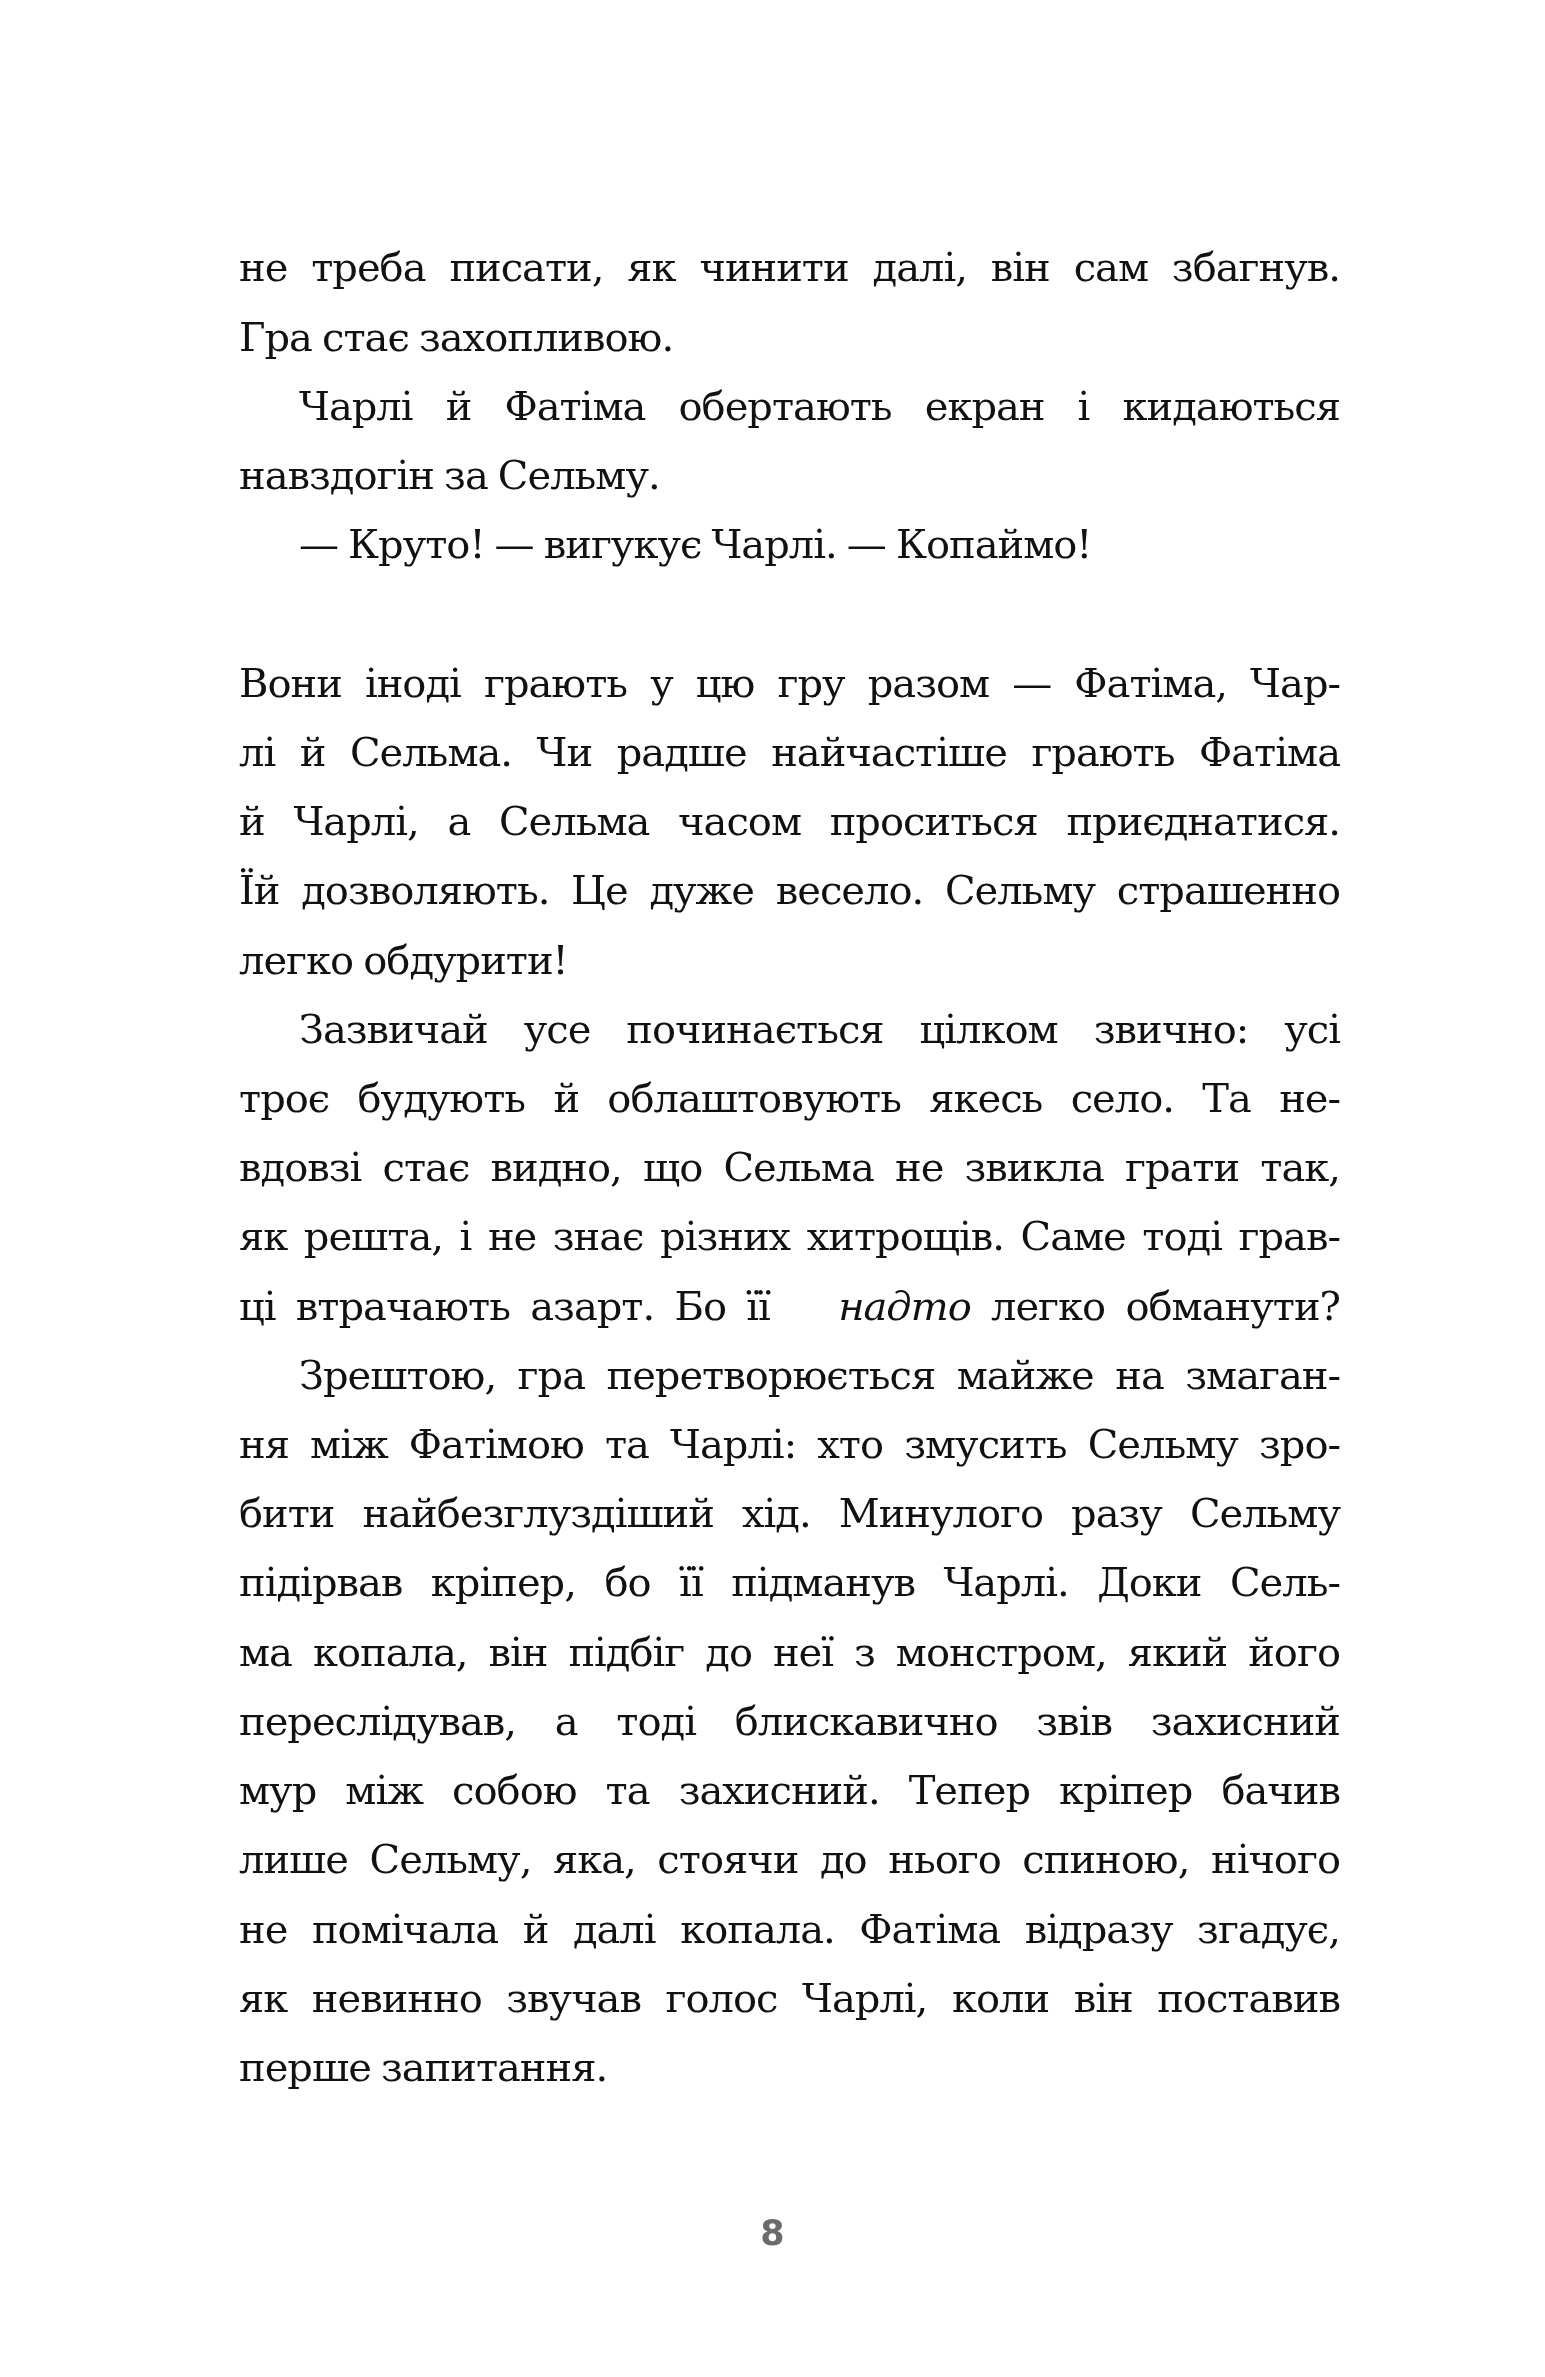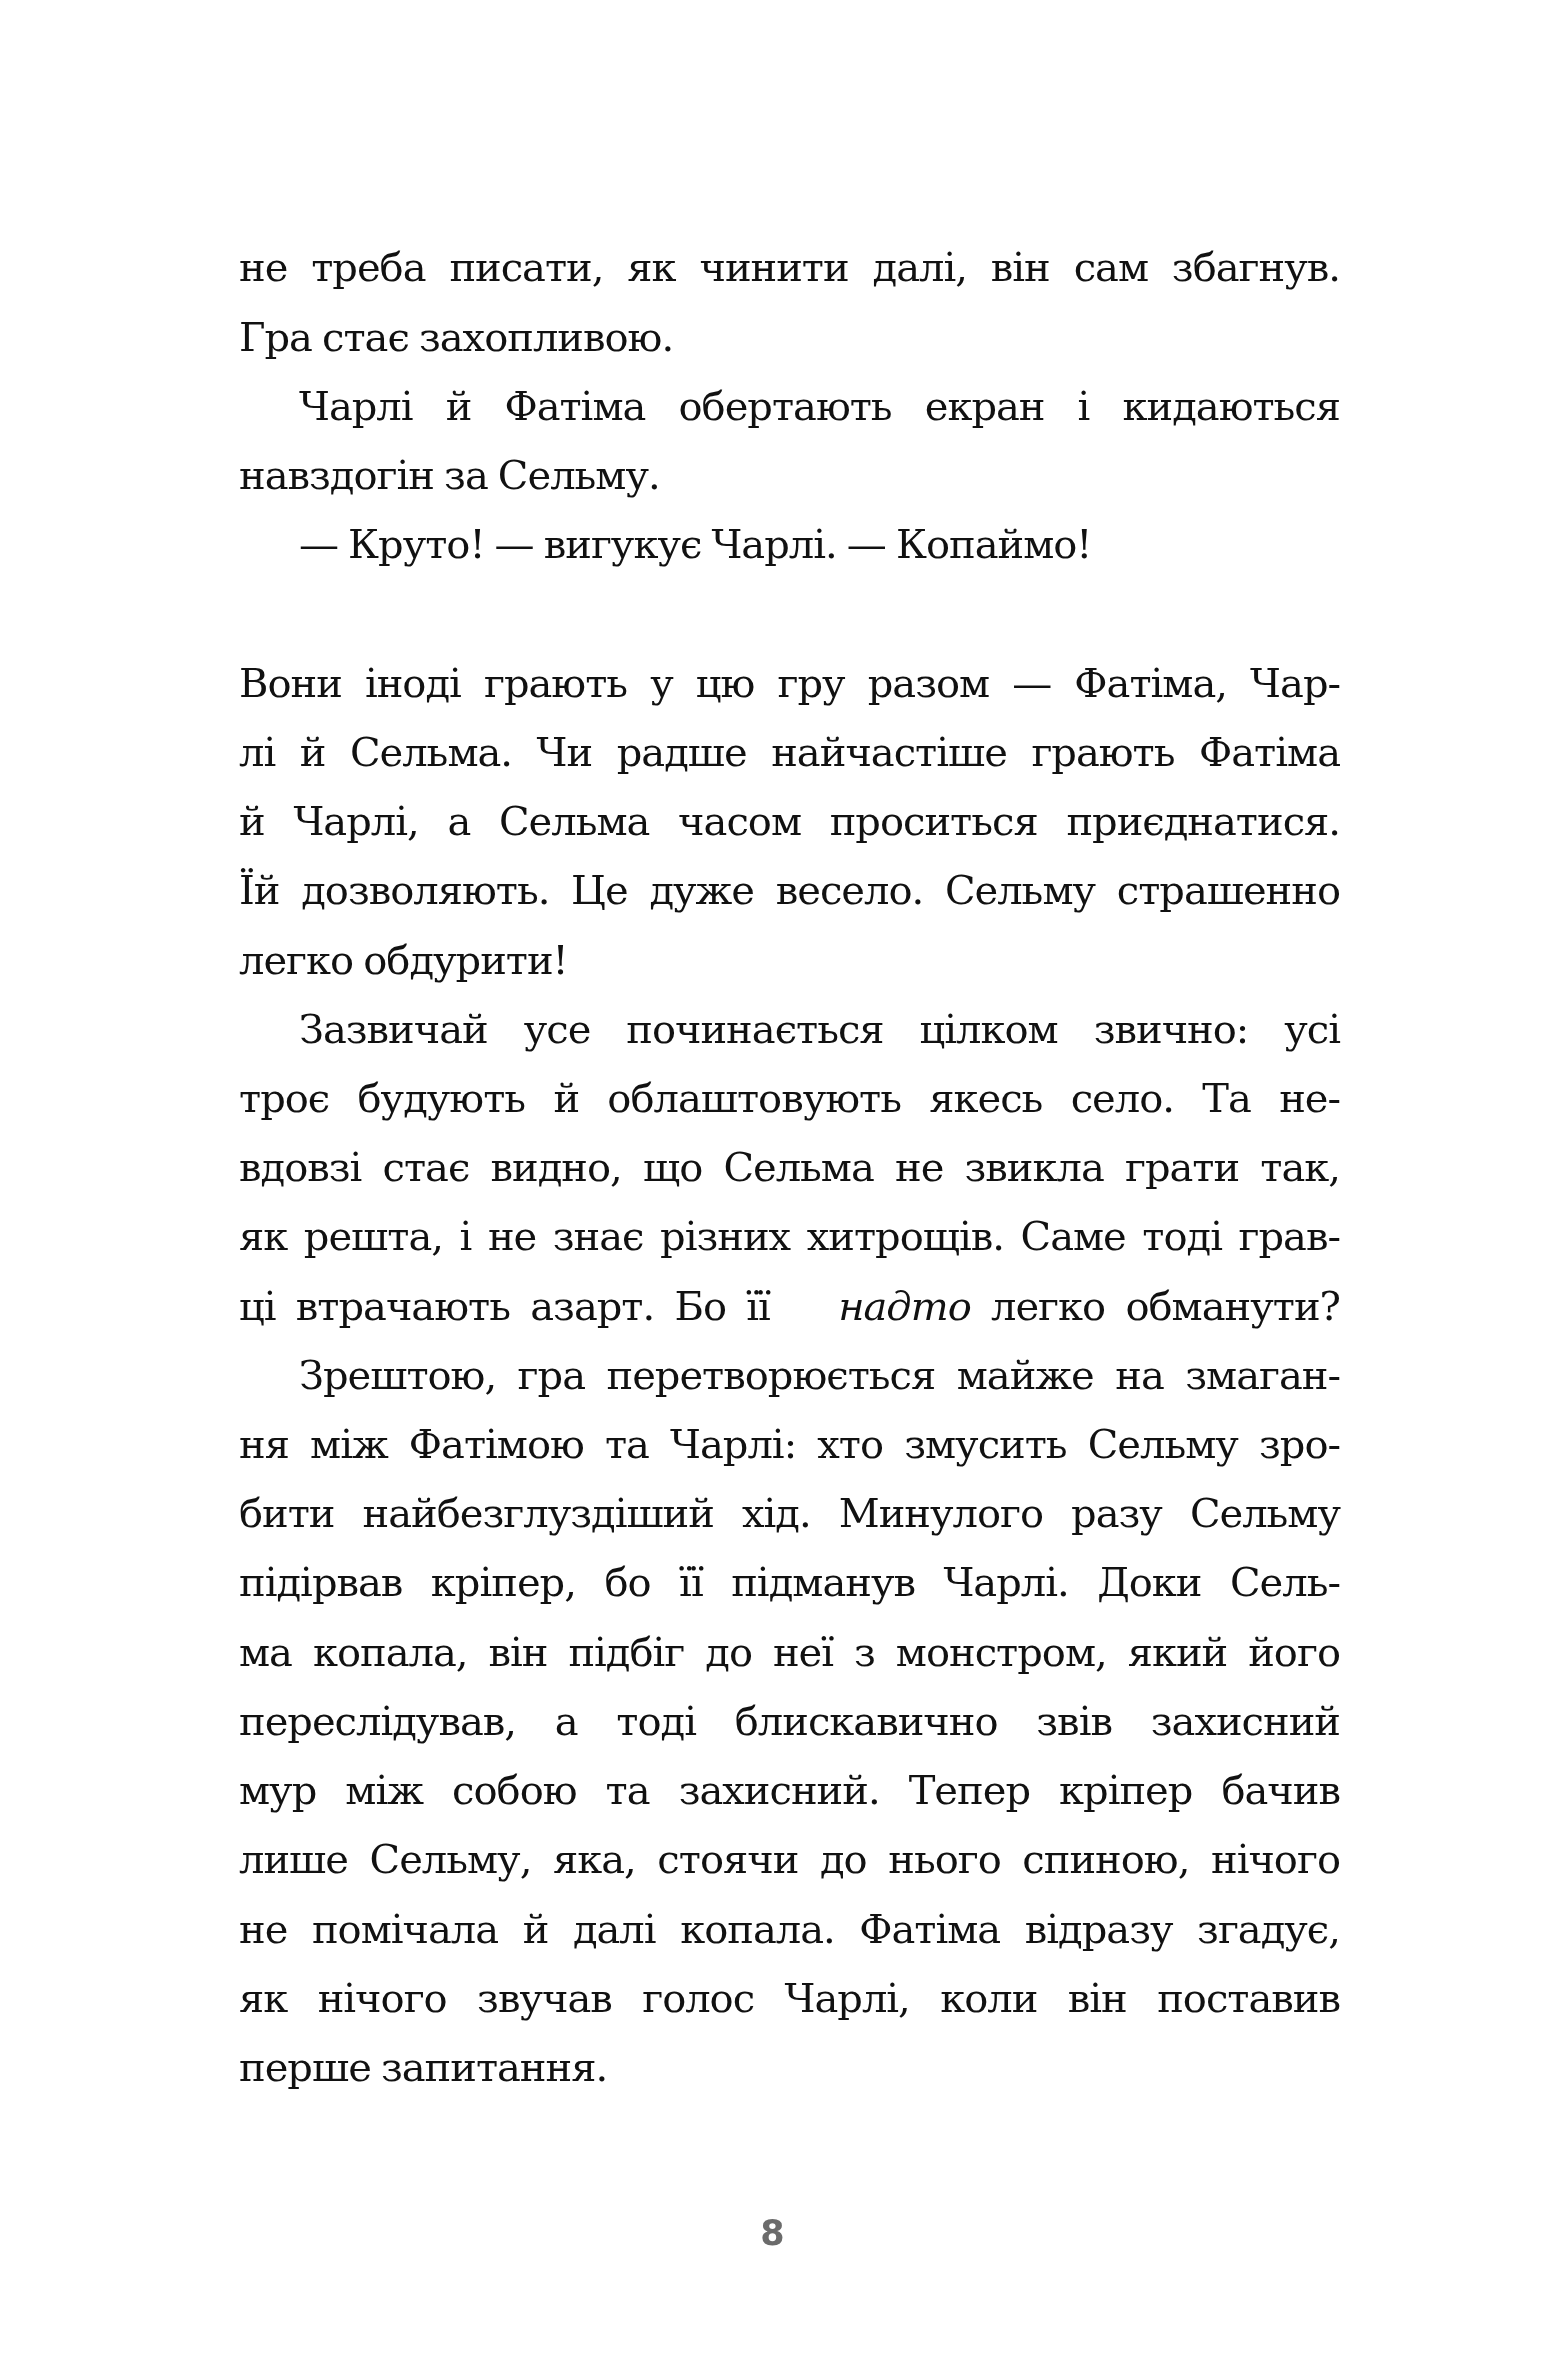--- a/index.html
+++ b/index.html
@@ -56,19 +56,19 @@
 
     <div class="line indent" style="top:1341px">Зрештою, гра перетворюється майже на змаган-</div>
     <div class="line" style="top:1410px">ня між Фатімою та Чарлі: хто змусить Сельму зро-</div>
     <div class="line" style="top:1479px">бити найбезглуздіший хід. Минулого разу Сельму</div>
     <div class="line" style="top:1548px">підірвав кріпер, бо її підманув Чарлі. Доки Сель-</div>
     <div class="line" style="top:1618px">ма копала, він підбіг до неї з монстром, який його</div>
     <div class="line" style="top:1687px">переслідував, а тоді блискавично звів захисний</div>
     <div class="line" style="top:1756px">мур між собою та захисний. Тепер кріпер бачив</div>
     <div class="line" style="top:1825px">лише Сельму, яка, стоячи до нього спиною, нічого</div>
     <div class="line" style="top:1895px">не помічала й далі копала. Фатіма відразу згадує,</div>
-    <div class="line" style="top:1964px">як нічого звучав голос Чарлі, коли він поставив</div>
+    <div class="line" style="top:1964px">як невинно звучав голос Чарлі, коли він поставив</div>
     <div class="line last" style="top:2033px">перше запитання.</div>
   </div>
 
   <div class="page-number">8</div>
 </div>
 
 
 </body></html>

